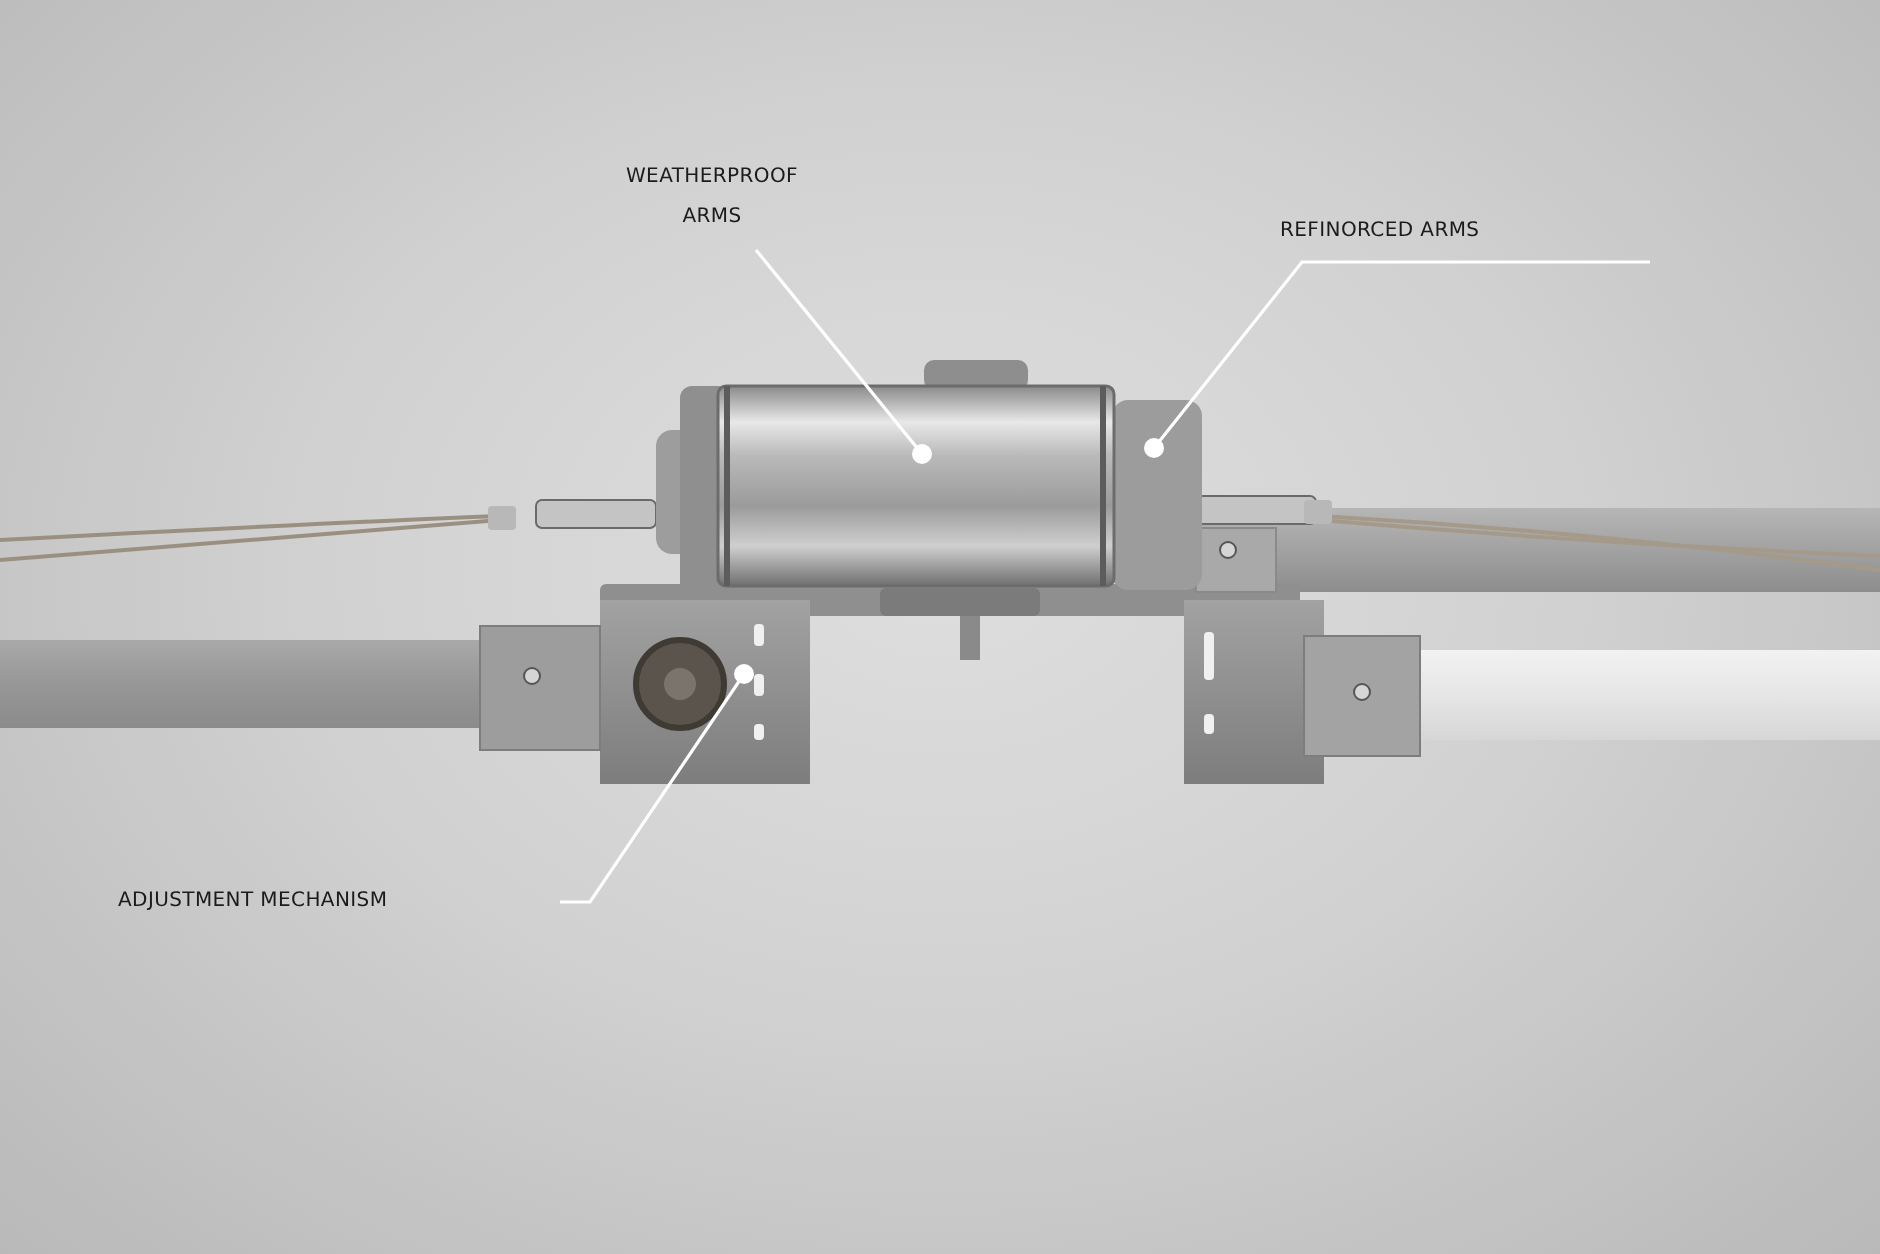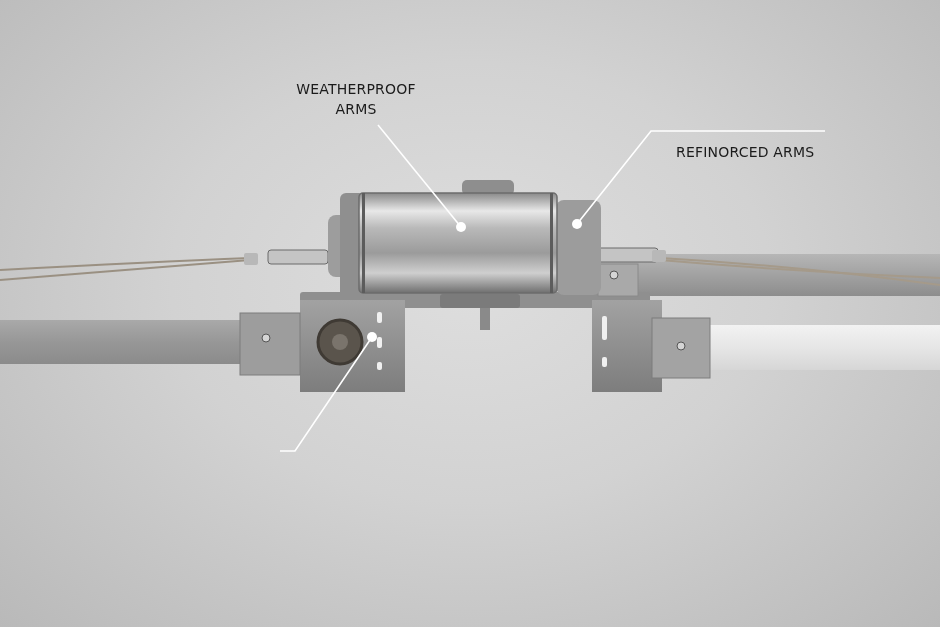--- a/index.html
+++ b/index.html
@@ -1,20 +1,20 @@
 <!DOCTYPE html>
 <html><head>
 <meta charset="utf-8">
 <style>
   html,body{margin:0;padding:0;}
   body{width:940px;height:627px;overflow:hidden;font-family:"DejaVu Sans","Liberation Sans",sans-serif;}
   #stage{position:relative;width:940px;height:627px;
     background:radial-gradient(ellipse at 50% 45%, #dedede 0%, #d2d2d2 45%, #b9b9b9 100%);}
   svg{position:absolute;left:0;top:0;}
-  .label{position:absolute;color:#1b1b1b;font-size:14px;letter-spacing:0.2px;white-space:nowrap;line-height:20px;}
+  .label{position:absolute;color:#1b1b1b;font-size:10px;letter-spacing:0.2px;white-space:nowrap;line-height:20px;}
   .center{text-align:center;}
 </style>
 </head>
 <body>
 
 <div id="stage">
   <svg width="940" height="627" viewBox="0 0 940 627">
     <defs>
       <linearGradient id="cyl" x1="0" y1="0" x2="0" y2="1">
         <stop offset="0" stop-color="#8a8a8a"></stop>
@@ -99,14 +99,15 @@
       <circle cx="461" cy="227" r="5"></circle>
       <circle cx="577" cy="224" r="5"></circle>
       <circle cx="372" cy="337" r="5"></circle>
     </g>
   </svg>
 
   <div class="label center" style="left:282px;top:79px;width:148px;">
     <div>WEATHERPROOF</div>
     <div>ARMS</div>
   </div>
-  <div class="label" style="left:676px;top:106px;margin-top:36px;">REFINORCED ARMS</div>
+  <div class="label" style="left:640px;top:106px;">REFINORCED ARMS</div>
+  <div class="label" style="left:59px;top:441px;">ADJUSTMENT MECHANISM</div>
 </div>
 
 </body></html>

